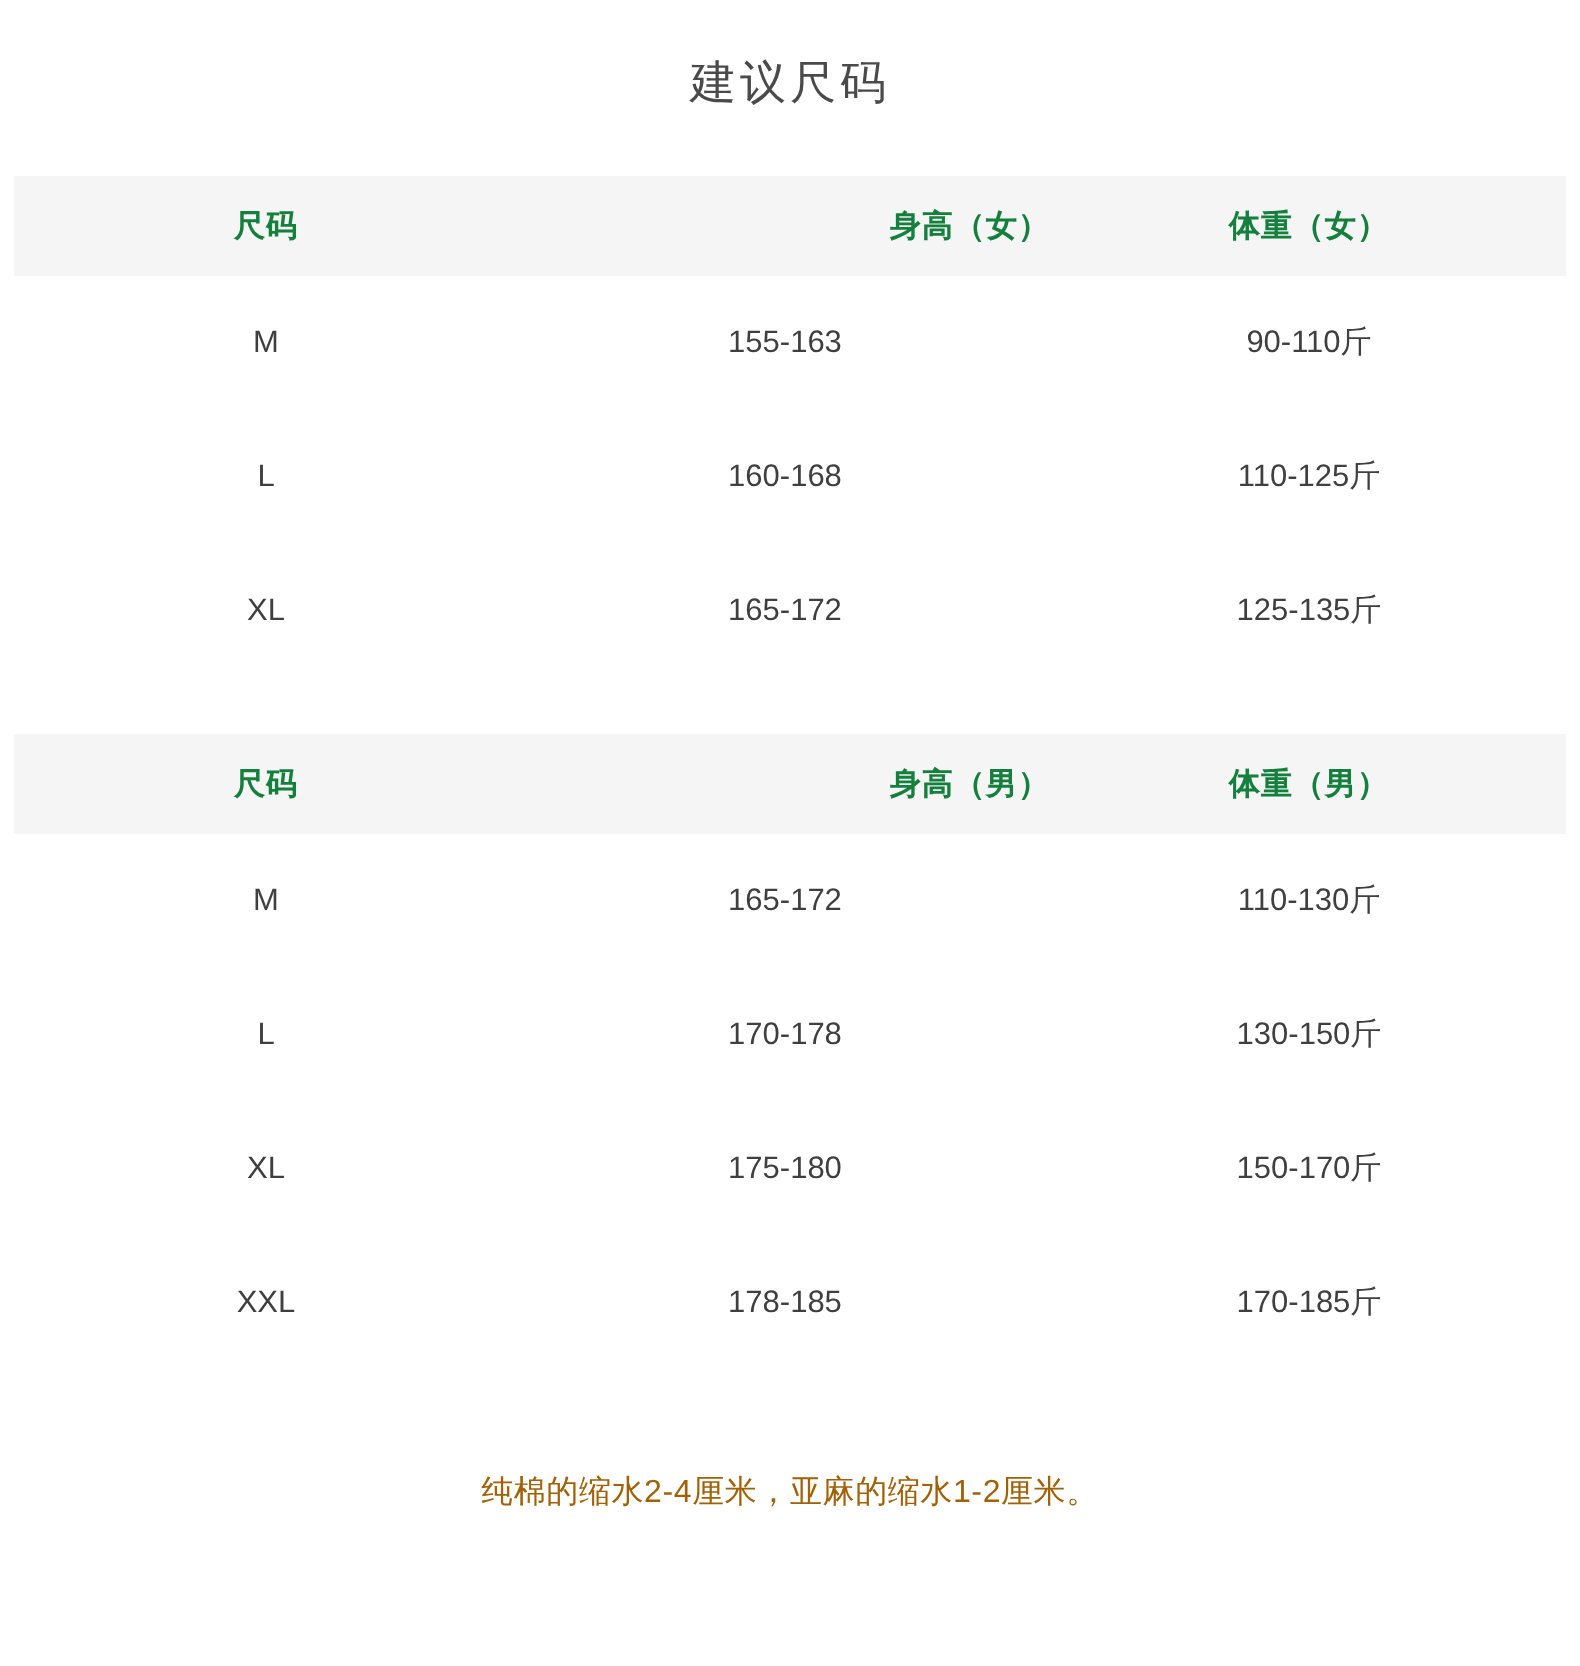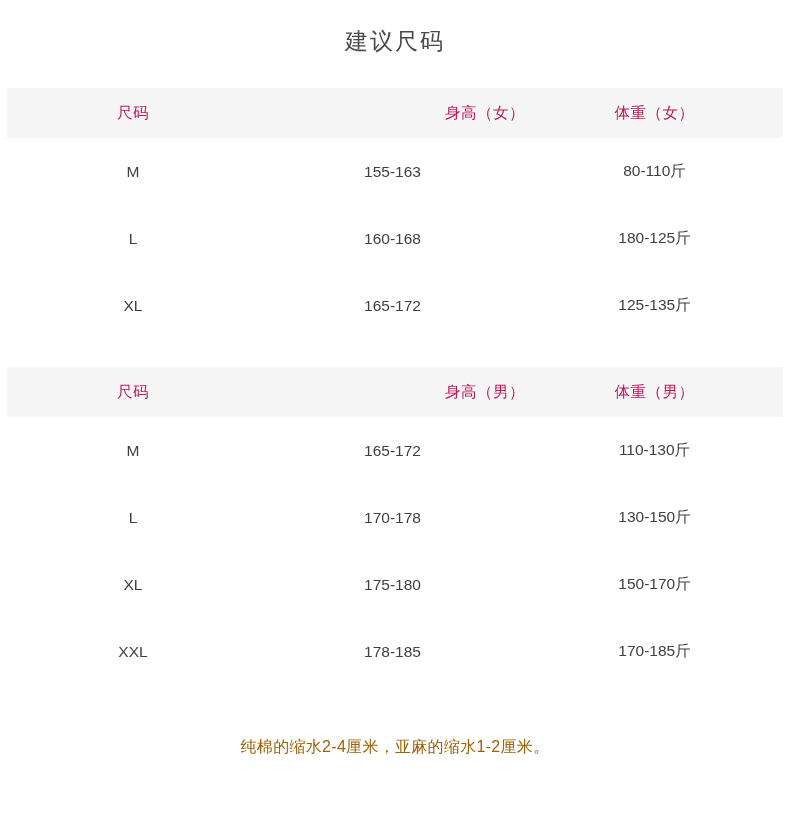--- a/index.html
+++ b/index.html
@@ -35,23 +35,23 @@
     table-layout: fixed;
   }
   .size-table.first {
     margin-top: 31px;
   }
   .size-table.second {
     margin-top: 28px;
   }
   .size-table thead th {
     background: #f5f5f5;
-    font-weight: 400;
+    font-weight: 700;
     font-size: 15.5px;
-    color: #be185d;
+    color: #15803d;
     height: 48px;
     letter-spacing: 0.5px;
   }
   .size-table tbody td {
     height: 65px;
     font-size: 15.5px;
     color: #3f3f3f;
     text-align: center;
     font-weight: 400;
   }
@@ -82,26 +82,26 @@
       <tr>
         <th class="col-size">尺码</th>
         <th class="col-height">身高（女）</th>
         <th class="col-weight">体重（女）</th>
       </tr>
     </thead>
     <tbody>
       <tr>
         <td>M</td>
         <td>155-163</td>
-        <td>80-110斤</td>
+        <td>90-110斤</td>
       </tr>
       <tr>
         <td>L</td>
         <td>160-168</td>
-        <td>180-125斤</td>
+        <td>110-125斤</td>
       </tr>
       <tr>
         <td>XL</td>
         <td>165-172</td>
         <td>125-135斤</td>
       </tr>
     </tbody>
   </table>
 
   <table class="size-table second">

